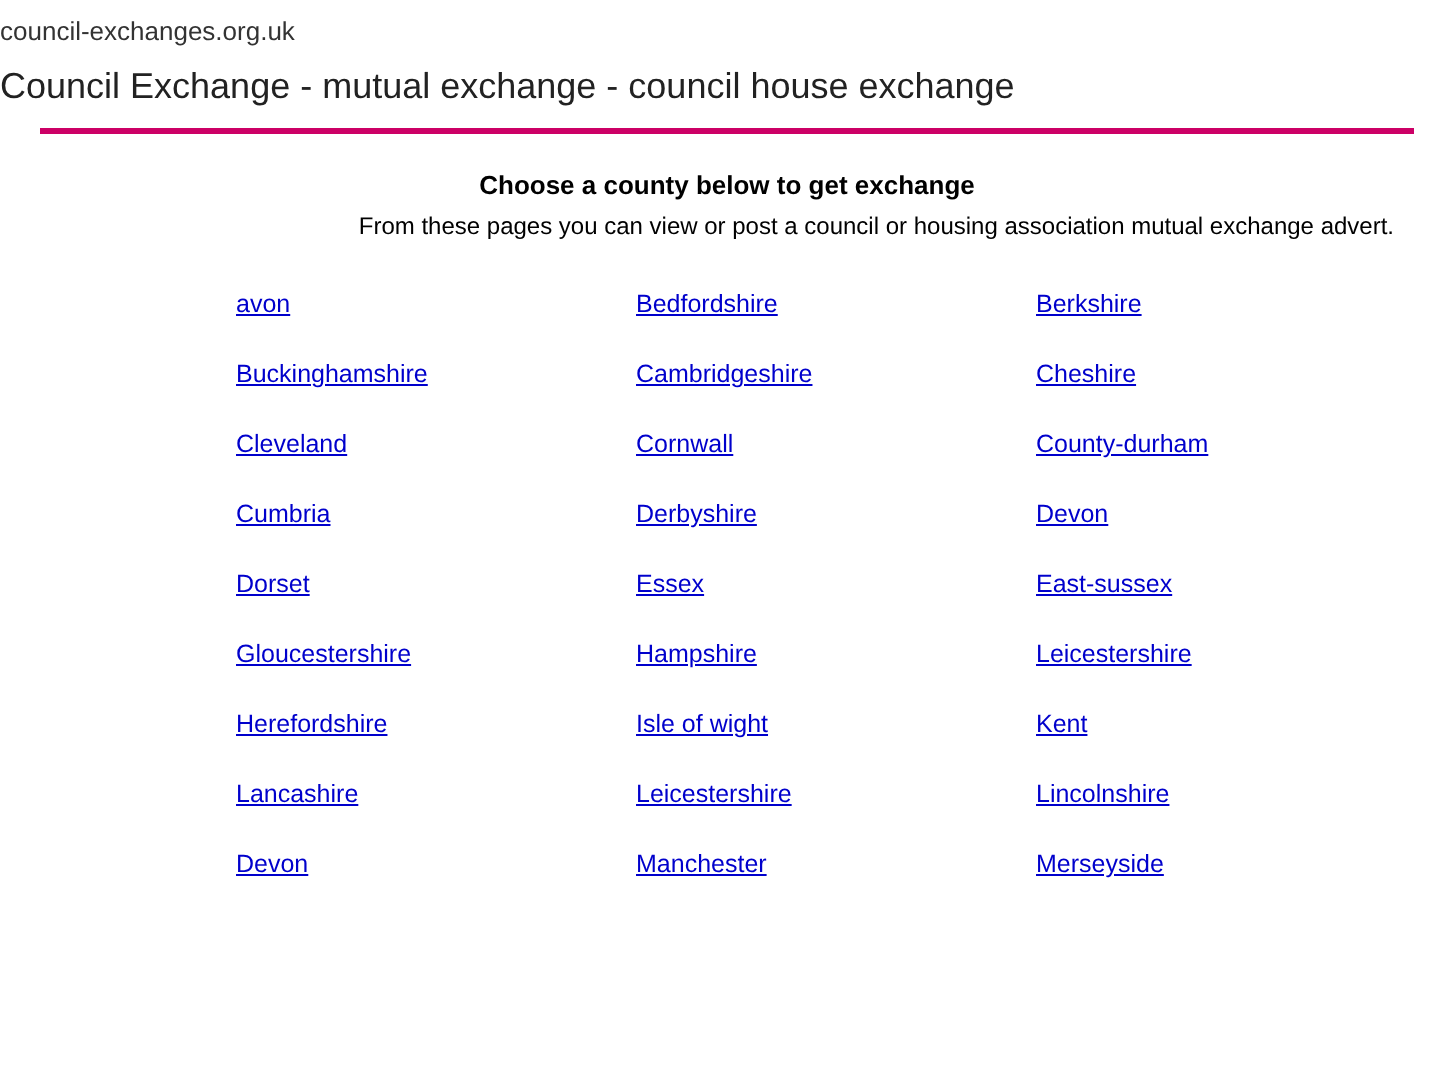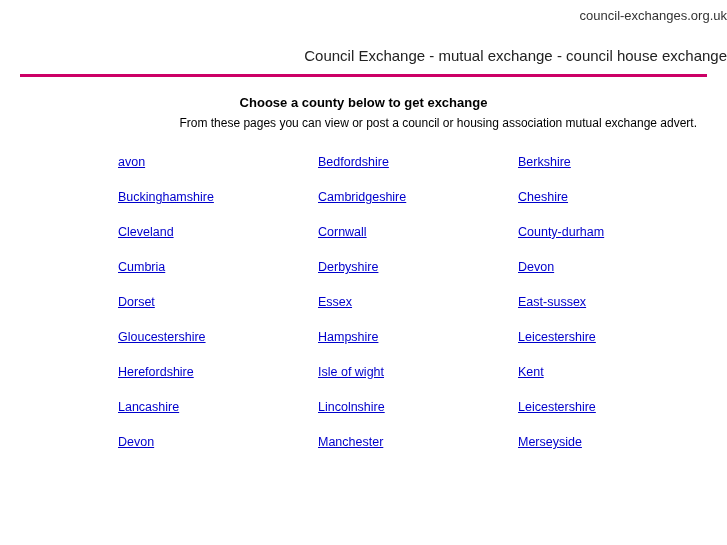--- a/index.html
+++ b/index.html
@@ -11,33 +11,33 @@
     body {
       font-family: Arial, Helvetica, sans-serif;
       font-size: 13px;
       background: #fff;
       color: #000;
       width: 727px;
       min-height: 545px;
     }
 
     #header {
-      text-align: right;
+      text-align: left;
       padding: 8px 0 4px 0;
     }
 
     #site-url {
       font-size: 13px;
       color: #333;
     }
 
     #site-title {
-      font-size: 15px;
+      font-size: 18px;
       color: #222;
-      margin-top: 24px;
+      margin-top: 10px;
     }
 
     #pink-line {
       height: 3px;
       background: #cc0066;
       margin: 6px 20px 0 20px;
     }
 
     #main-content {
       padding: 10px 30px 10px 30px;
@@ -104,19 +104,19 @@
       <div class="county-cell"><a class="county-link" href="#">Dorset</a></div>
       <div class="county-cell"><a class="county-link" href="#">Essex</a></div>
       <div class="county-cell"><a class="county-link" href="#">East-sussex</a></div>
       <div class="county-cell"><a class="county-link" href="#">Gloucestershire</a></div>
       <div class="county-cell"><a class="county-link" href="#">Hampshire</a></div>
       <div class="county-cell"><a class="county-link" href="#">Leicestershire</a></div>
       <div class="county-cell"><a class="county-link" href="#">Herefordshire</a></div>
       <div class="county-cell"><a class="county-link" href="#">Isle of wight</a></div>
       <div class="county-cell"><a class="county-link" href="#">Kent</a></div>
       <div class="county-cell"><a class="county-link" href="#">Lancashire</a></div>
+      <div class="county-cell"><a class="county-link" href="#">Leicestershire</a></div>
       <div class="county-cell"><a class="county-link" href="#">Lincolnshire</a></div>
-      <div class="county-cell"><a class="county-link" href="#">Leicestershire</a></div>
       <div class="county-cell"><a class="county-link" href="#">Devon</a></div>
       <div class="county-cell"><a class="county-link" href="#">Manchester</a></div>
       <div class="county-cell"><a class="county-link" href="#">Merseyside</a></div>
     </div>
 </div>
 
 </body></html>

